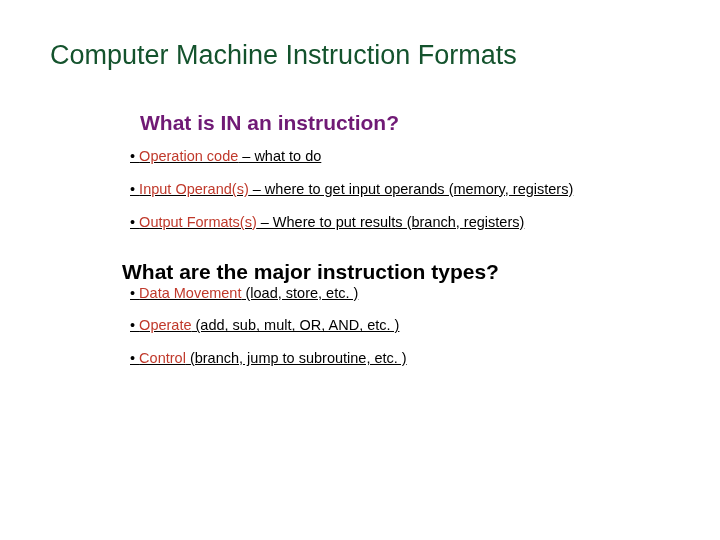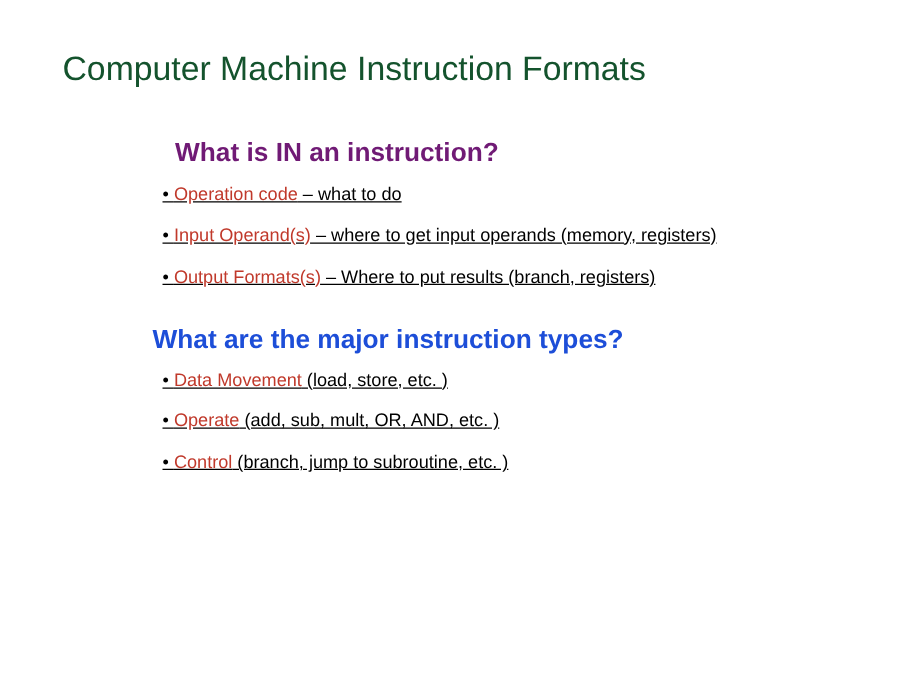--- a/index.html
+++ b/index.html
@@ -24,22 +24,22 @@
   }
   .subheading {
     font-size: 21px;
     font-weight: bold;
     color: #701a75;
     margin: 10px 0 12px 90px;
   }
   .subheading2 {
     font-size: 21px;
     font-weight: bold;
-    color: #1d4ed8;
-    margin: 28px 0 12px 72px;
+    color: #000000;
+    margin: 28px 0 0 72px;
   }
   .bullets {
     margin: 0 0 0 80px;
     padding: 0;
   }
   .bullet {
     font-size: 14.5px;
     line-height: 1.3;
     margin: 0 0 14px 0;
     list-style: none;

